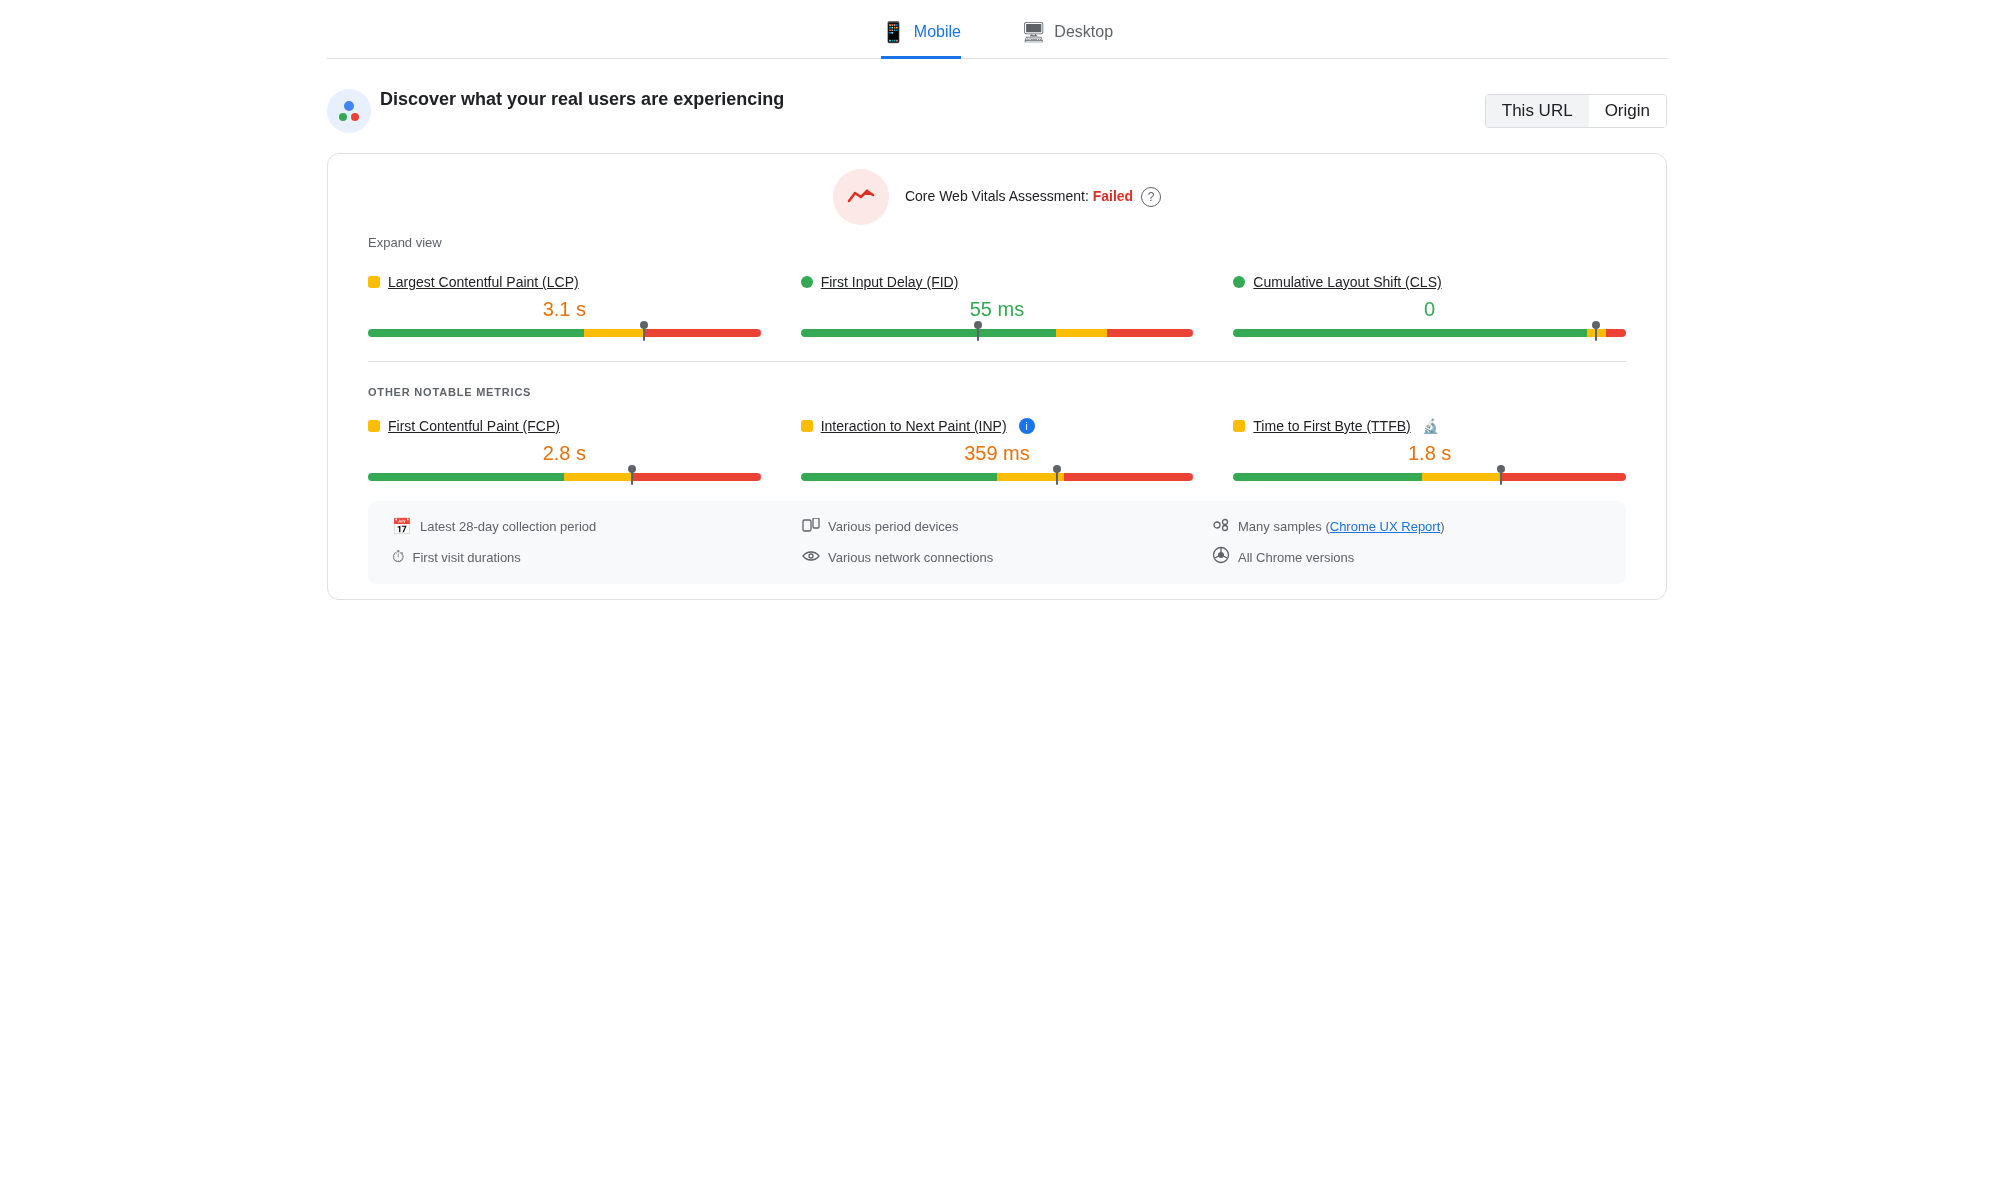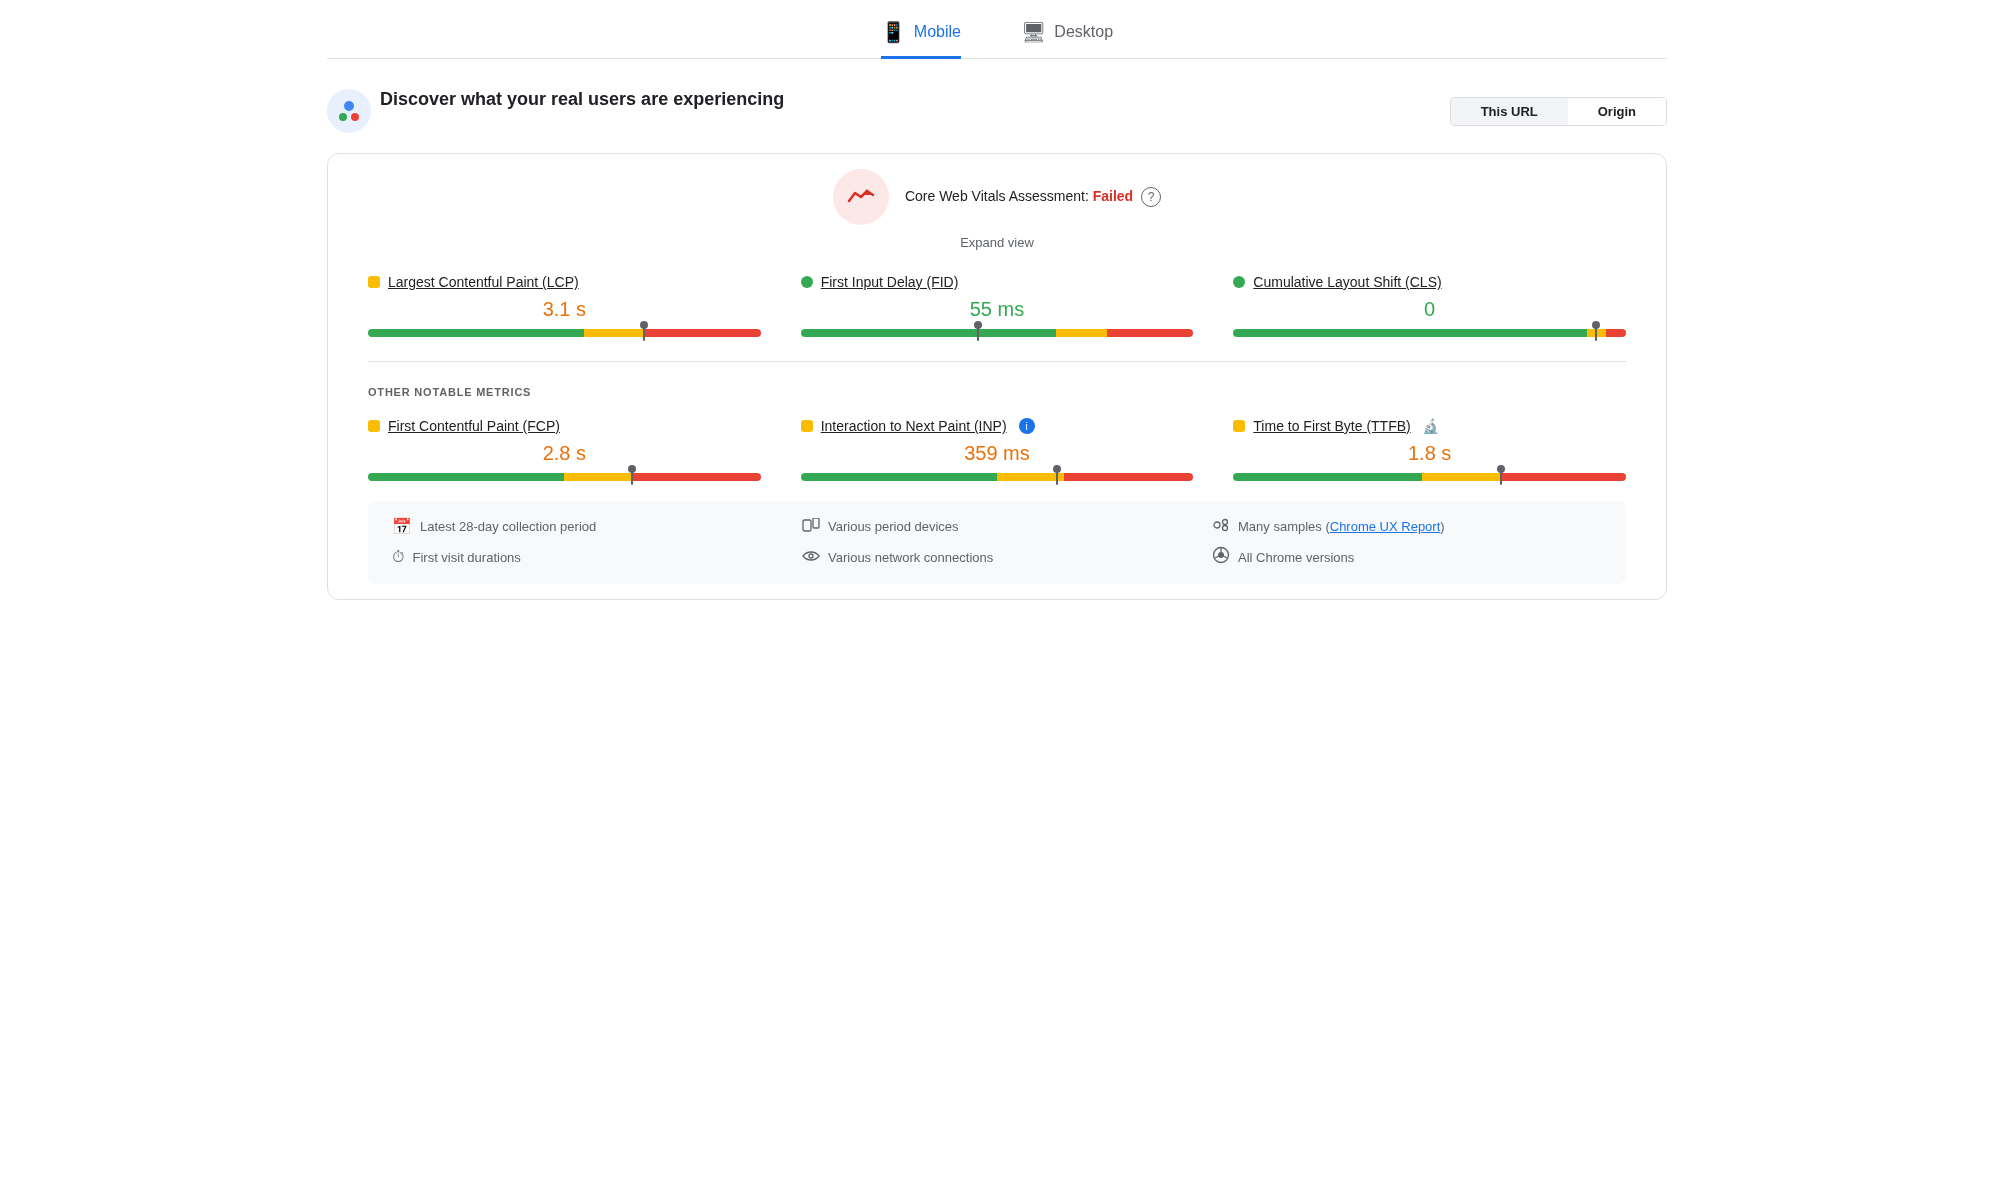--- a/index.html
+++ b/index.html
@@ -72,27 +72,27 @@
       font-weight: 600;
       color: #202124;
     }
     .url-toggle {
       display: flex;
       border: 1px solid #dadce0;
       border-radius: 4px;
       overflow: hidden;
     }
     .url-toggle-btn {
-      padding: 6px 30px;
-      font-size: 13px;
+      padding: 6px 16px;
+      font-size: 17px;
       cursor: pointer;
       background: #fff;
       border: none;
       color: #202124;
-      font-weight: 700;
+      font-weight: 400;
     }
     .url-toggle-btn.active {
       background: #f1f3f4;
     }
 
     
     .main-card {
       border: 1px solid #e0e0e0;
       border-radius: 12px;
       padding: 15px 40px;
@@ -128,21 +128,21 @@
       border: 1.5px solid #5f6368;
       display: inline-flex;
       align-items: center;
       justify-content: center;
       font-size: 12px;
       color: #5f6368;
       cursor: pointer;
       margin-left: 4px;
     }
     .expand-view {
-      text-align: center;
+      text-align: left;
       margin-bottom: 24px;
       color: #5f6368;
       font-size: 13px;
       cursor: pointer;
     }
 
     
     .metrics-grid {
       display: grid;
       grid-template-columns: 1fr 1fr 1fr;

